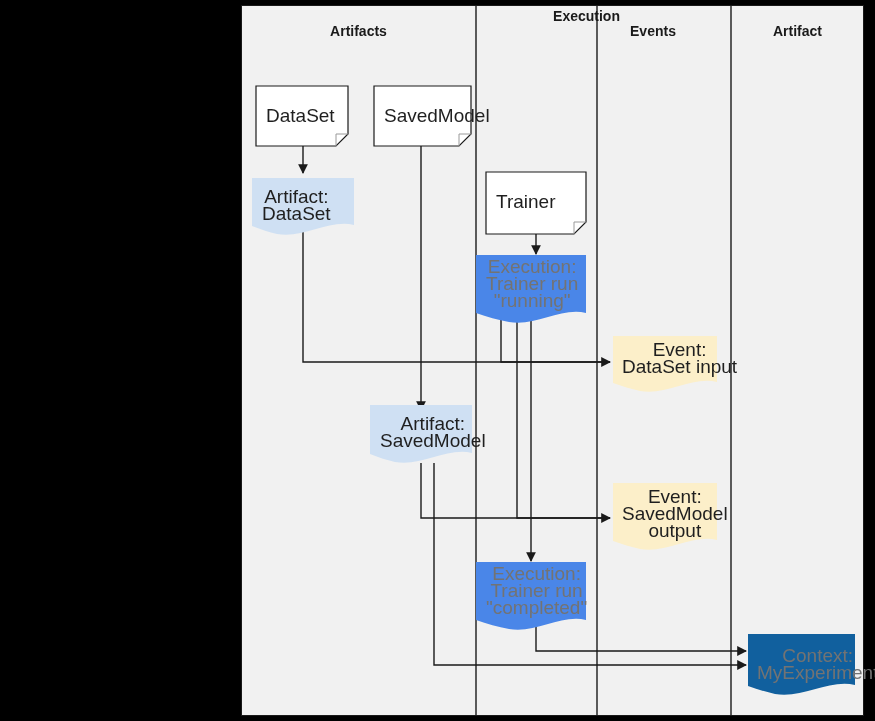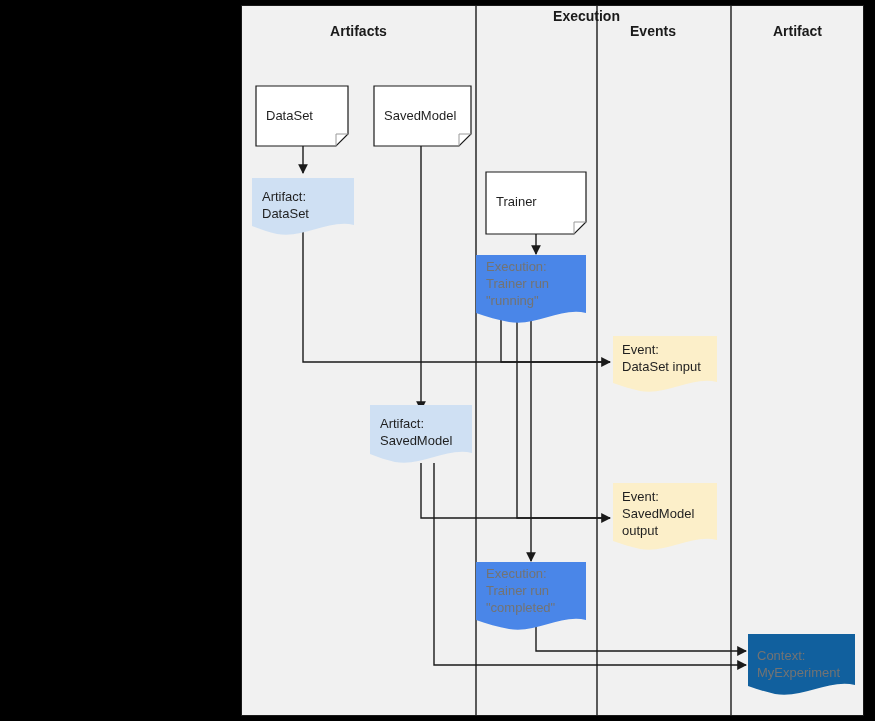--- a/index.html
+++ b/index.html
@@ -36,25 +36,26 @@
     position: absolute;
     text-align: center;
     font-size: 14px;
     font-weight: bold;
     color: #1a1a1a;
     font-family: "Liberation Sans", sans-serif;
     white-space: nowrap;
   }
   .node-label {
     position: absolute;
-    font-size: 13px;
+    font-size: 19px;
     line-height: 17px;
     font-family: "Liberation Sans", sans-serif;
     white-space: pre-line;
     pointer-events: none;
+    text-align: center;
   }
   .label-dark { color: #1f1f1f; }
   .label-light { color: #737373; }
 </style>
 </head>
 <body>
 
 <div id="stage">
 
   <div id="diagram">

